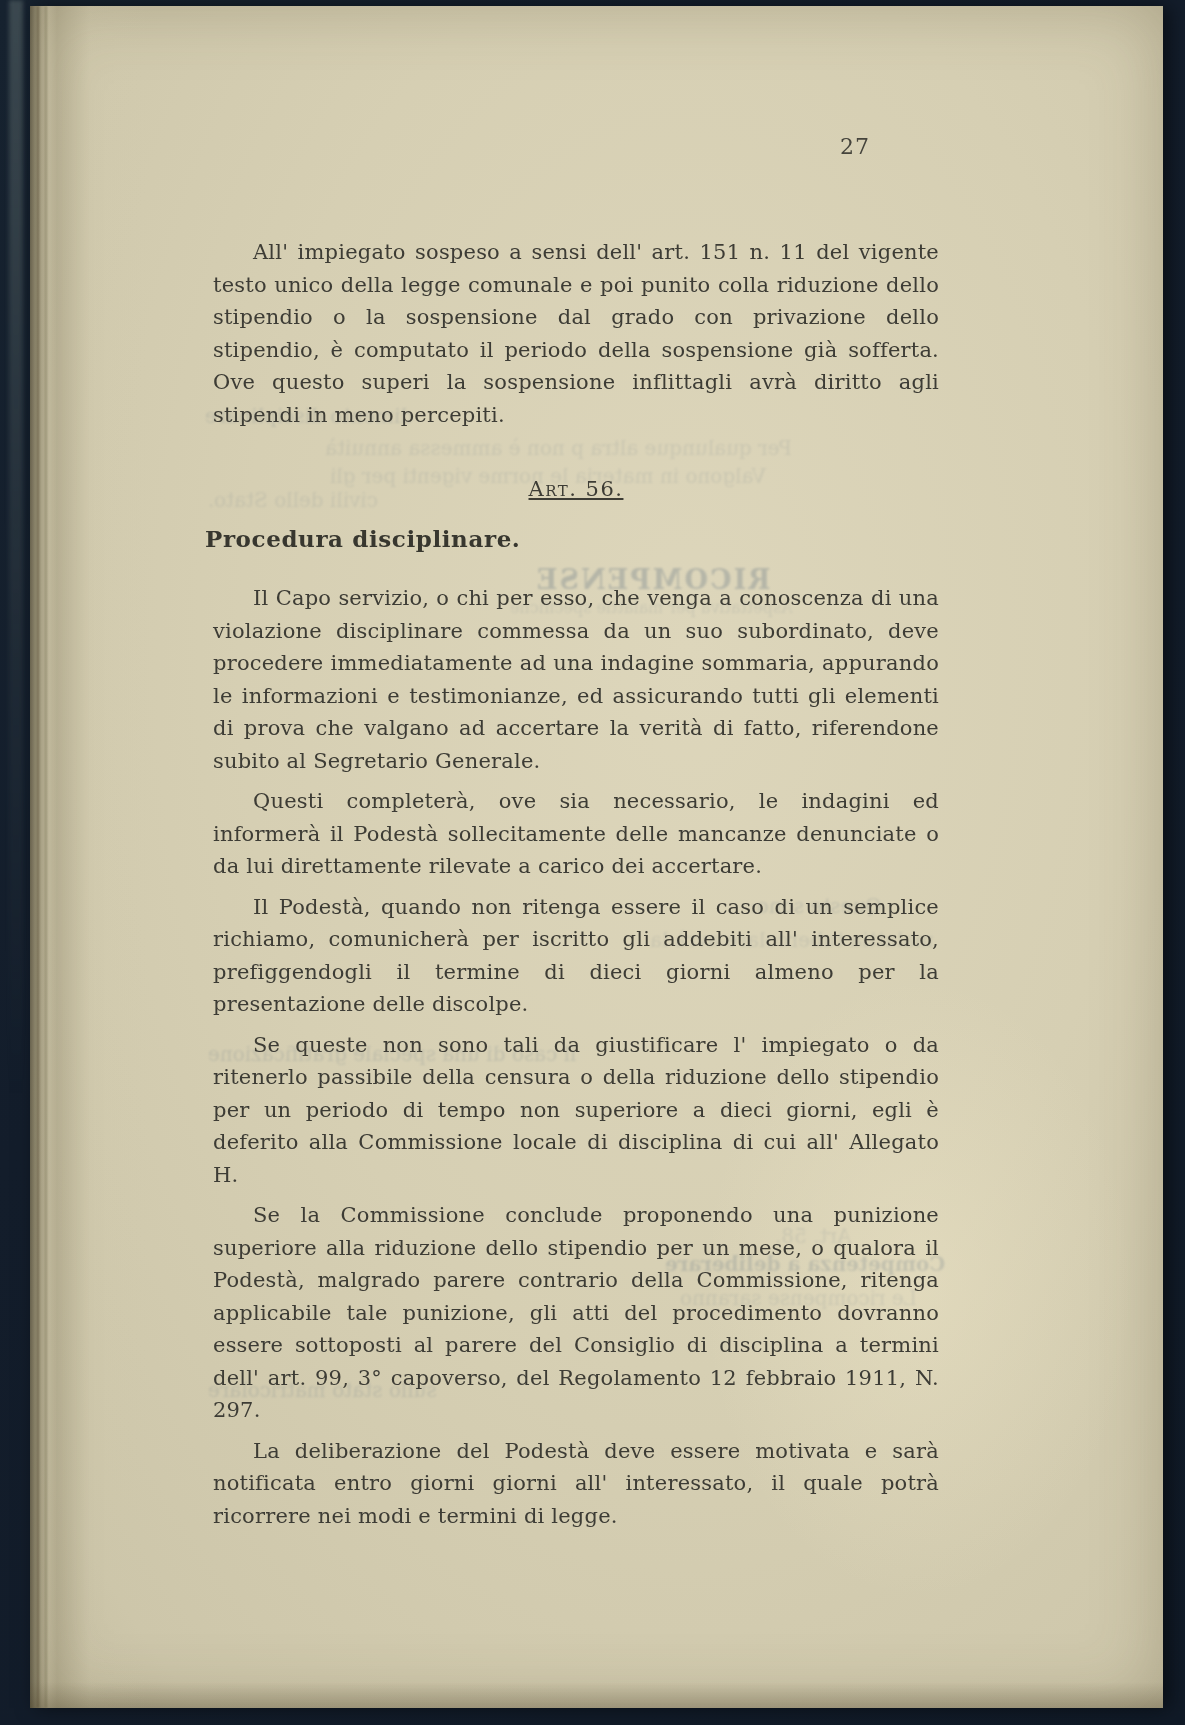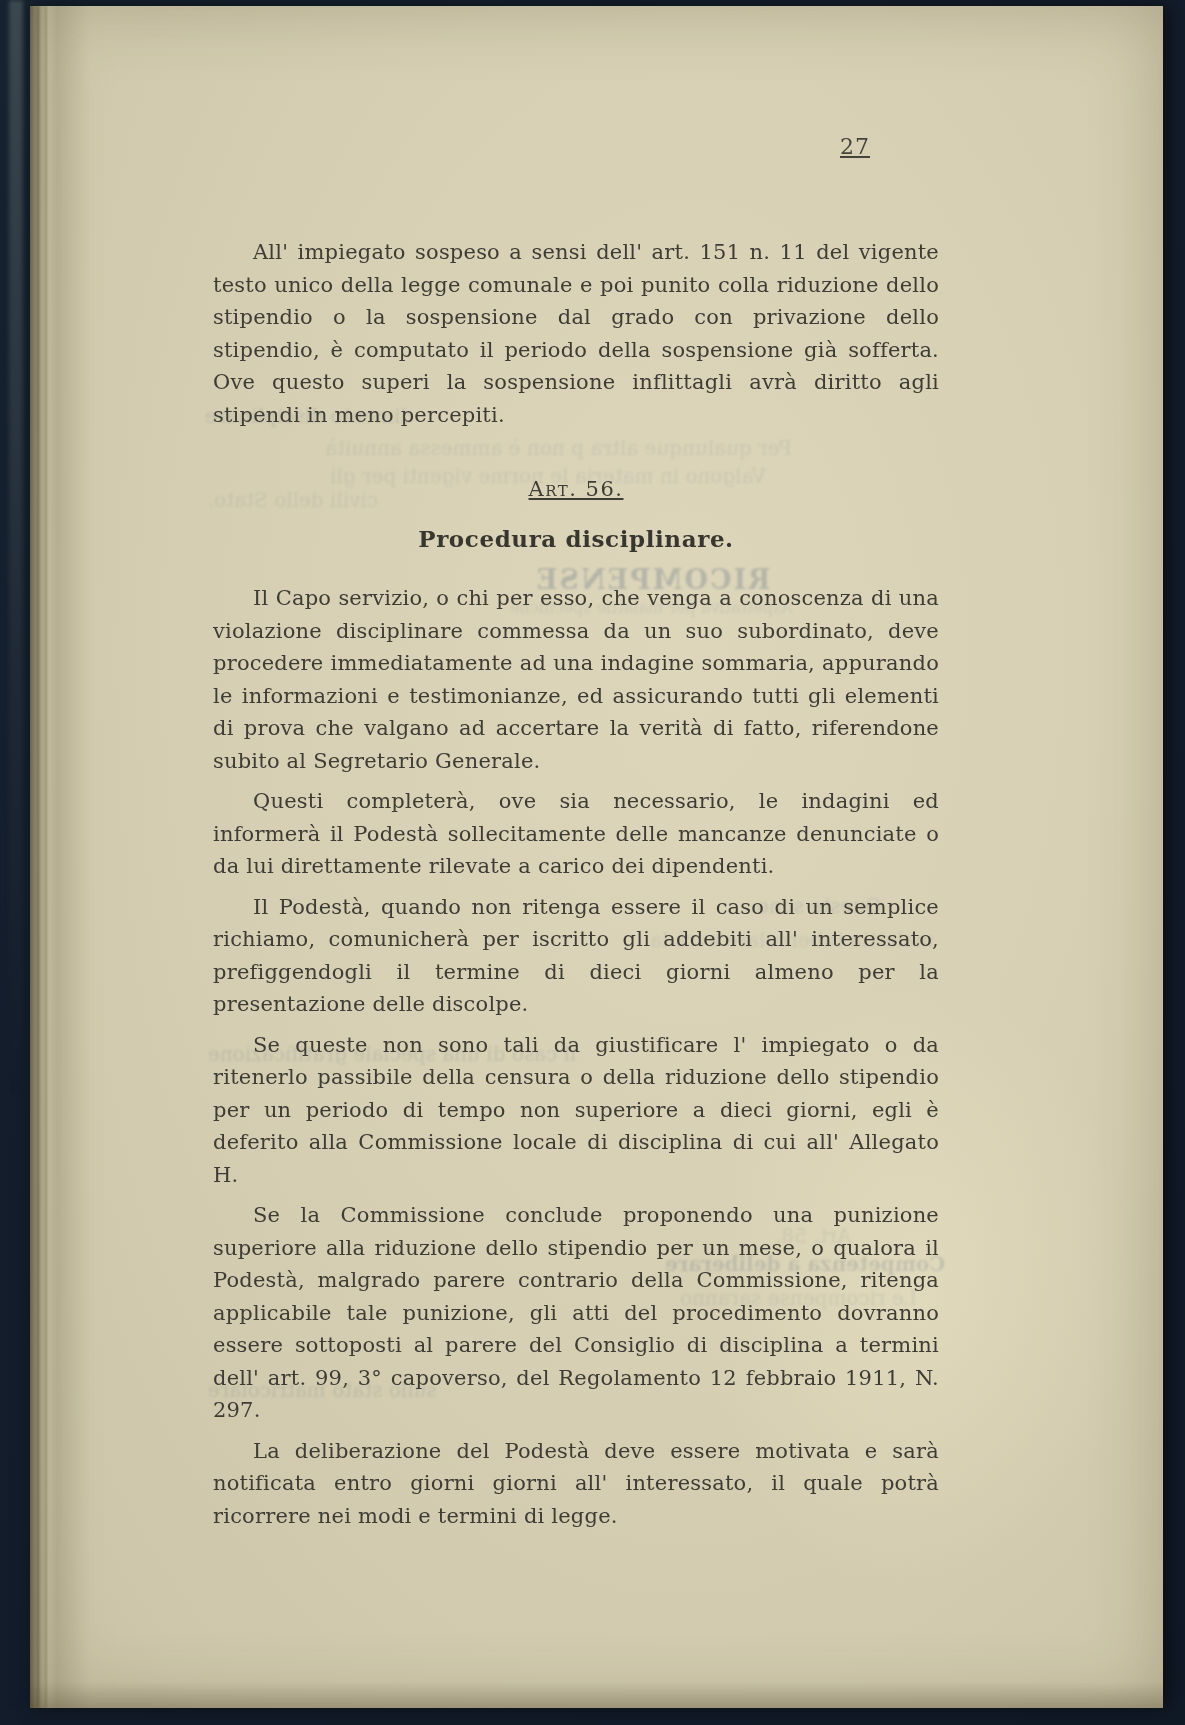--- a/index.html
+++ b/index.html
@@ -40,35 +40,35 @@
   .binding-line { position:absolute; top:0; bottom:0; width:2px; filter:blur(1px); pointer-events:none; }
   .binding-line.l1 { left:7px;  background:rgba(60,52,30,.45); }
   .binding-line.l2 { left:15px; background:rgba(90,82,55,.35); }
   .stain {
     position:absolute; right:30px; bottom:110px; width:430px; height:620px;
     background:radial-gradient(closest-side, rgba(238,230,200,.45), rgba(238,230,200,0));
     pointer-events:none;
   }
   .page-num {
     position:absolute; top:128px; left:770px; width:70px;
-    text-align:right; font-size:22px; color:#45443c; letter-spacing:1px;text-decoration:underline;
+    text-align:right; font-size:22px; color:#45443c; letter-spacing:1px;
   }
   .text {
     position:absolute; left:175px; top:222px; width:742px;
     color:#3d3c35; font-size:21px; line-height:32.5px;
     text-align:justify; letter-spacing:.2px;
   }
   .text p { margin:8px; text-indent:40px; }
   .art {
     text-align:center; text-indent:0;
     font-variant:small-caps; letter-spacing:1.5px;
     margin:42px 0 17px 0; font-size:21px; color:#3d3c35;text-decoration:underline;
   }
   .subtitle {
-    text-align:center; text-indent:0; font-weight:bold;
+    text-align:left; text-indent:0; font-weight:bold;
     font-size:23px; letter-spacing:.6px; margin:0 0 27px 0; color:#38372f;
   }
   .ghost {
     position:absolute; color:#5e7080; opacity:.18;
     transform:scaleX(-1); filter:blur(1px);
     font-size:20px; white-space:nowrap; pointer-events:none;
   }
   .ghost.big  { font-size:27px; font-weight:bold; letter-spacing:2px; opacity:.30; }
   .ghost.bold { font-weight:bold; opacity:.22; }
   .ghost.dim  { opacity:.13; }
@@ -98,20 +98,20 @@
     <div class="ghost dim" style="left:650px; top:1280px;">Le ricompense saranno</div>
     <div class="ghost" style="left:178px; top:1372px;">sullo stato matricolare</div>
 
     <div class="page-num">27</div>
 
     <div class="text">
       <p>All' impiegato sospeso a sensi dell' art. 151 n. 11 del vigente testo unico della legge comunale e poi punito colla riduzione dello stipendio o la sospensione dal grado con privazione dello stipendio, è computato il periodo della sospensione già sofferta. Ove questo superi la sospensione inflittagli avrà diritto agli stipendi in meno percepiti.</p>
       <div class="art">Art. 56.</div>
       <div class="subtitle">Procedura disciplinare.</div>
       <p>Il Capo servizio, o chi per esso, che venga a conoscenza di una violazione disciplinare commessa da un suo subordinato, deve procedere immediatamente ad una indagine sommaria, appurando le informazioni e testimonianze, ed assicurando tutti gli elementi di prova che valgano ad accertare la verità di fatto, riferendone subito al Segretario Generale.</p>
-      <p>Questi completerà, ove sia necessario, le indagini ed informerà il Podestà sollecitamente delle mancanze denunciate o da lui direttamente rilevate a carico dei dipendenti.</p>
+      <p>Questi completerà, ove sia necessario, le indagini ed informerà il Podestà sollecitamente delle mancanze denunciate o da lui direttamente rilevate a carico dei accertare.</p>
       <p>Il Podestà, quando non ritenga essere il caso di un semplice richiamo, comunicherà per iscritto gli addebiti all' interessato, prefiggendogli il termine di dieci giorni almeno per la presentazione delle discolpe.</p>
       <p>Se queste non sono tali da giustificare l' impiegato o da ritenerlo passibile della censura o della riduzione dello stipendio per un periodo di tempo non superiore a dieci giorni, egli è deferito alla Commissione locale di disciplina di cui all' Allegato H.</p>
       <p>Se la Commissione conclude proponendo una punizione superiore alla riduzione dello stipendio per un mese, o qualora il Podestà, malgrado parere contrario della Commissione, ritenga applicabile tale punizione, gli atti del procedimento dovranno essere sottoposti al parere del Consiglio di disciplina a termini dell' art. 99, 3° capoverso, del Regolamento 12 febbraio 1911, N. 297.</p>
       <p>La deliberazione del Podestà deve essere motivata e sarà notificata entro giorni giorni all' interessato, il quale potrà ricorrere nei modi e termini di legge.</p>
     </div>
   </div>
 </div>
 
 </body></html>

